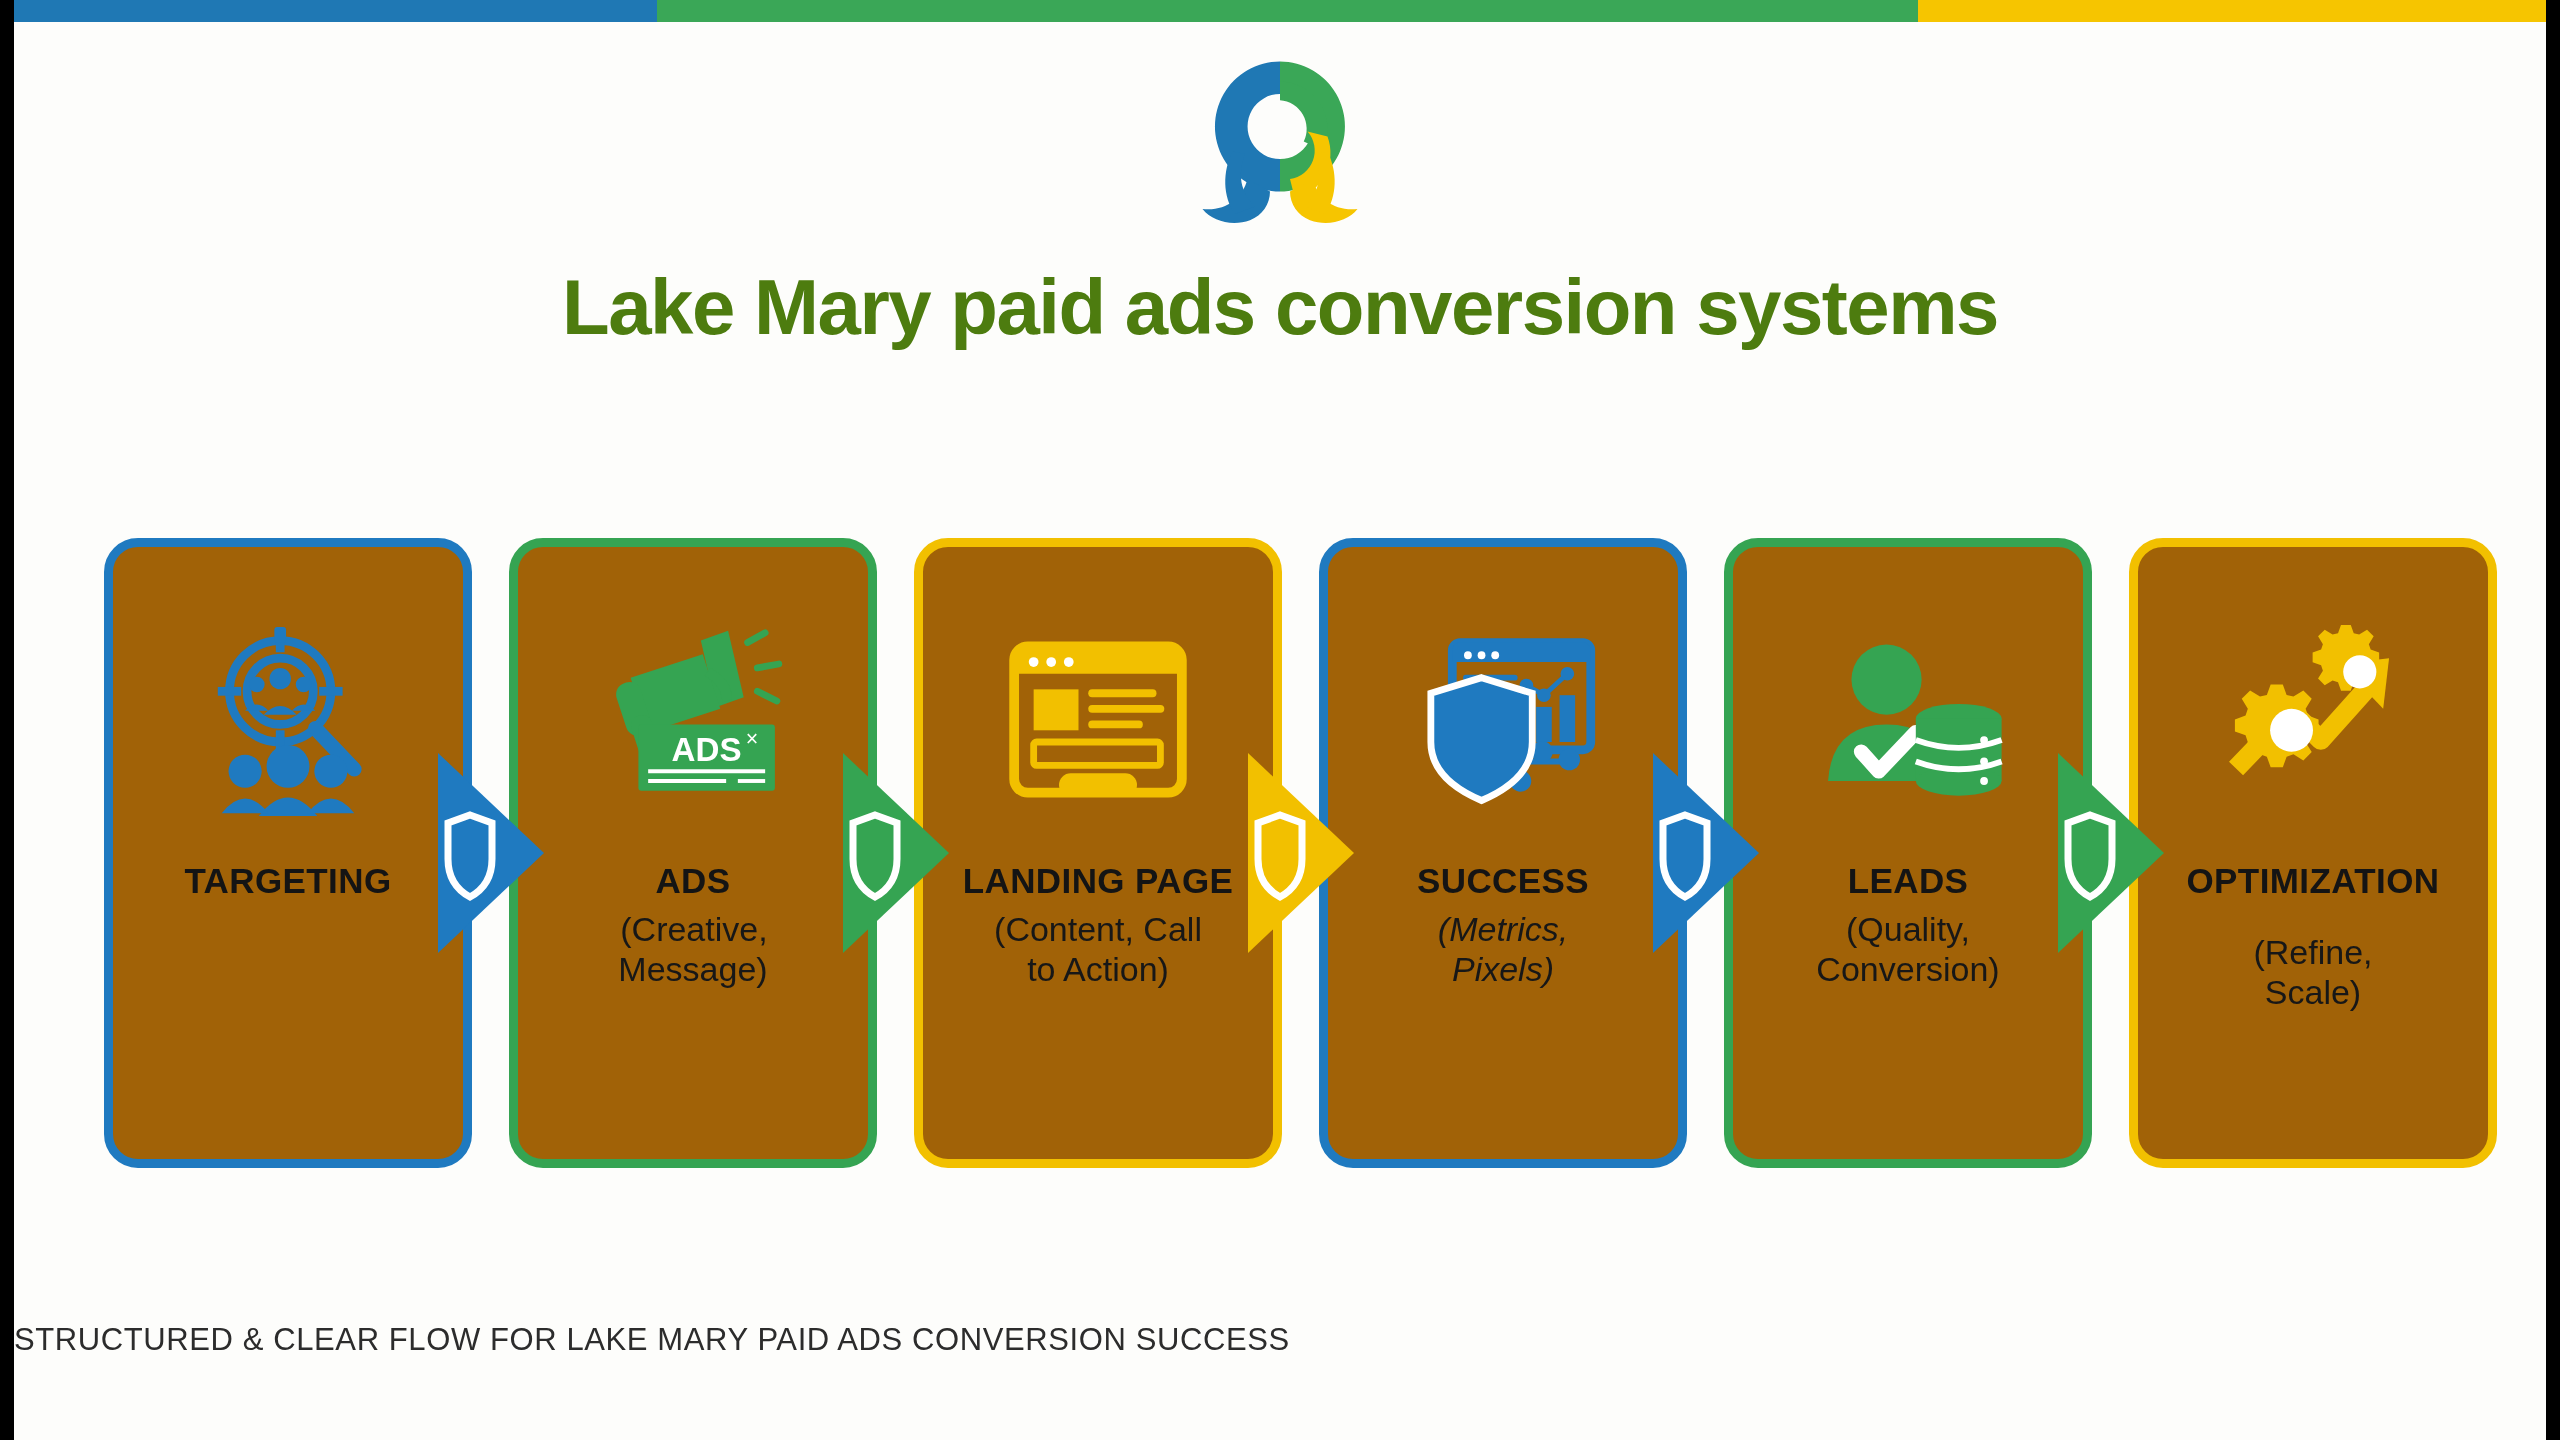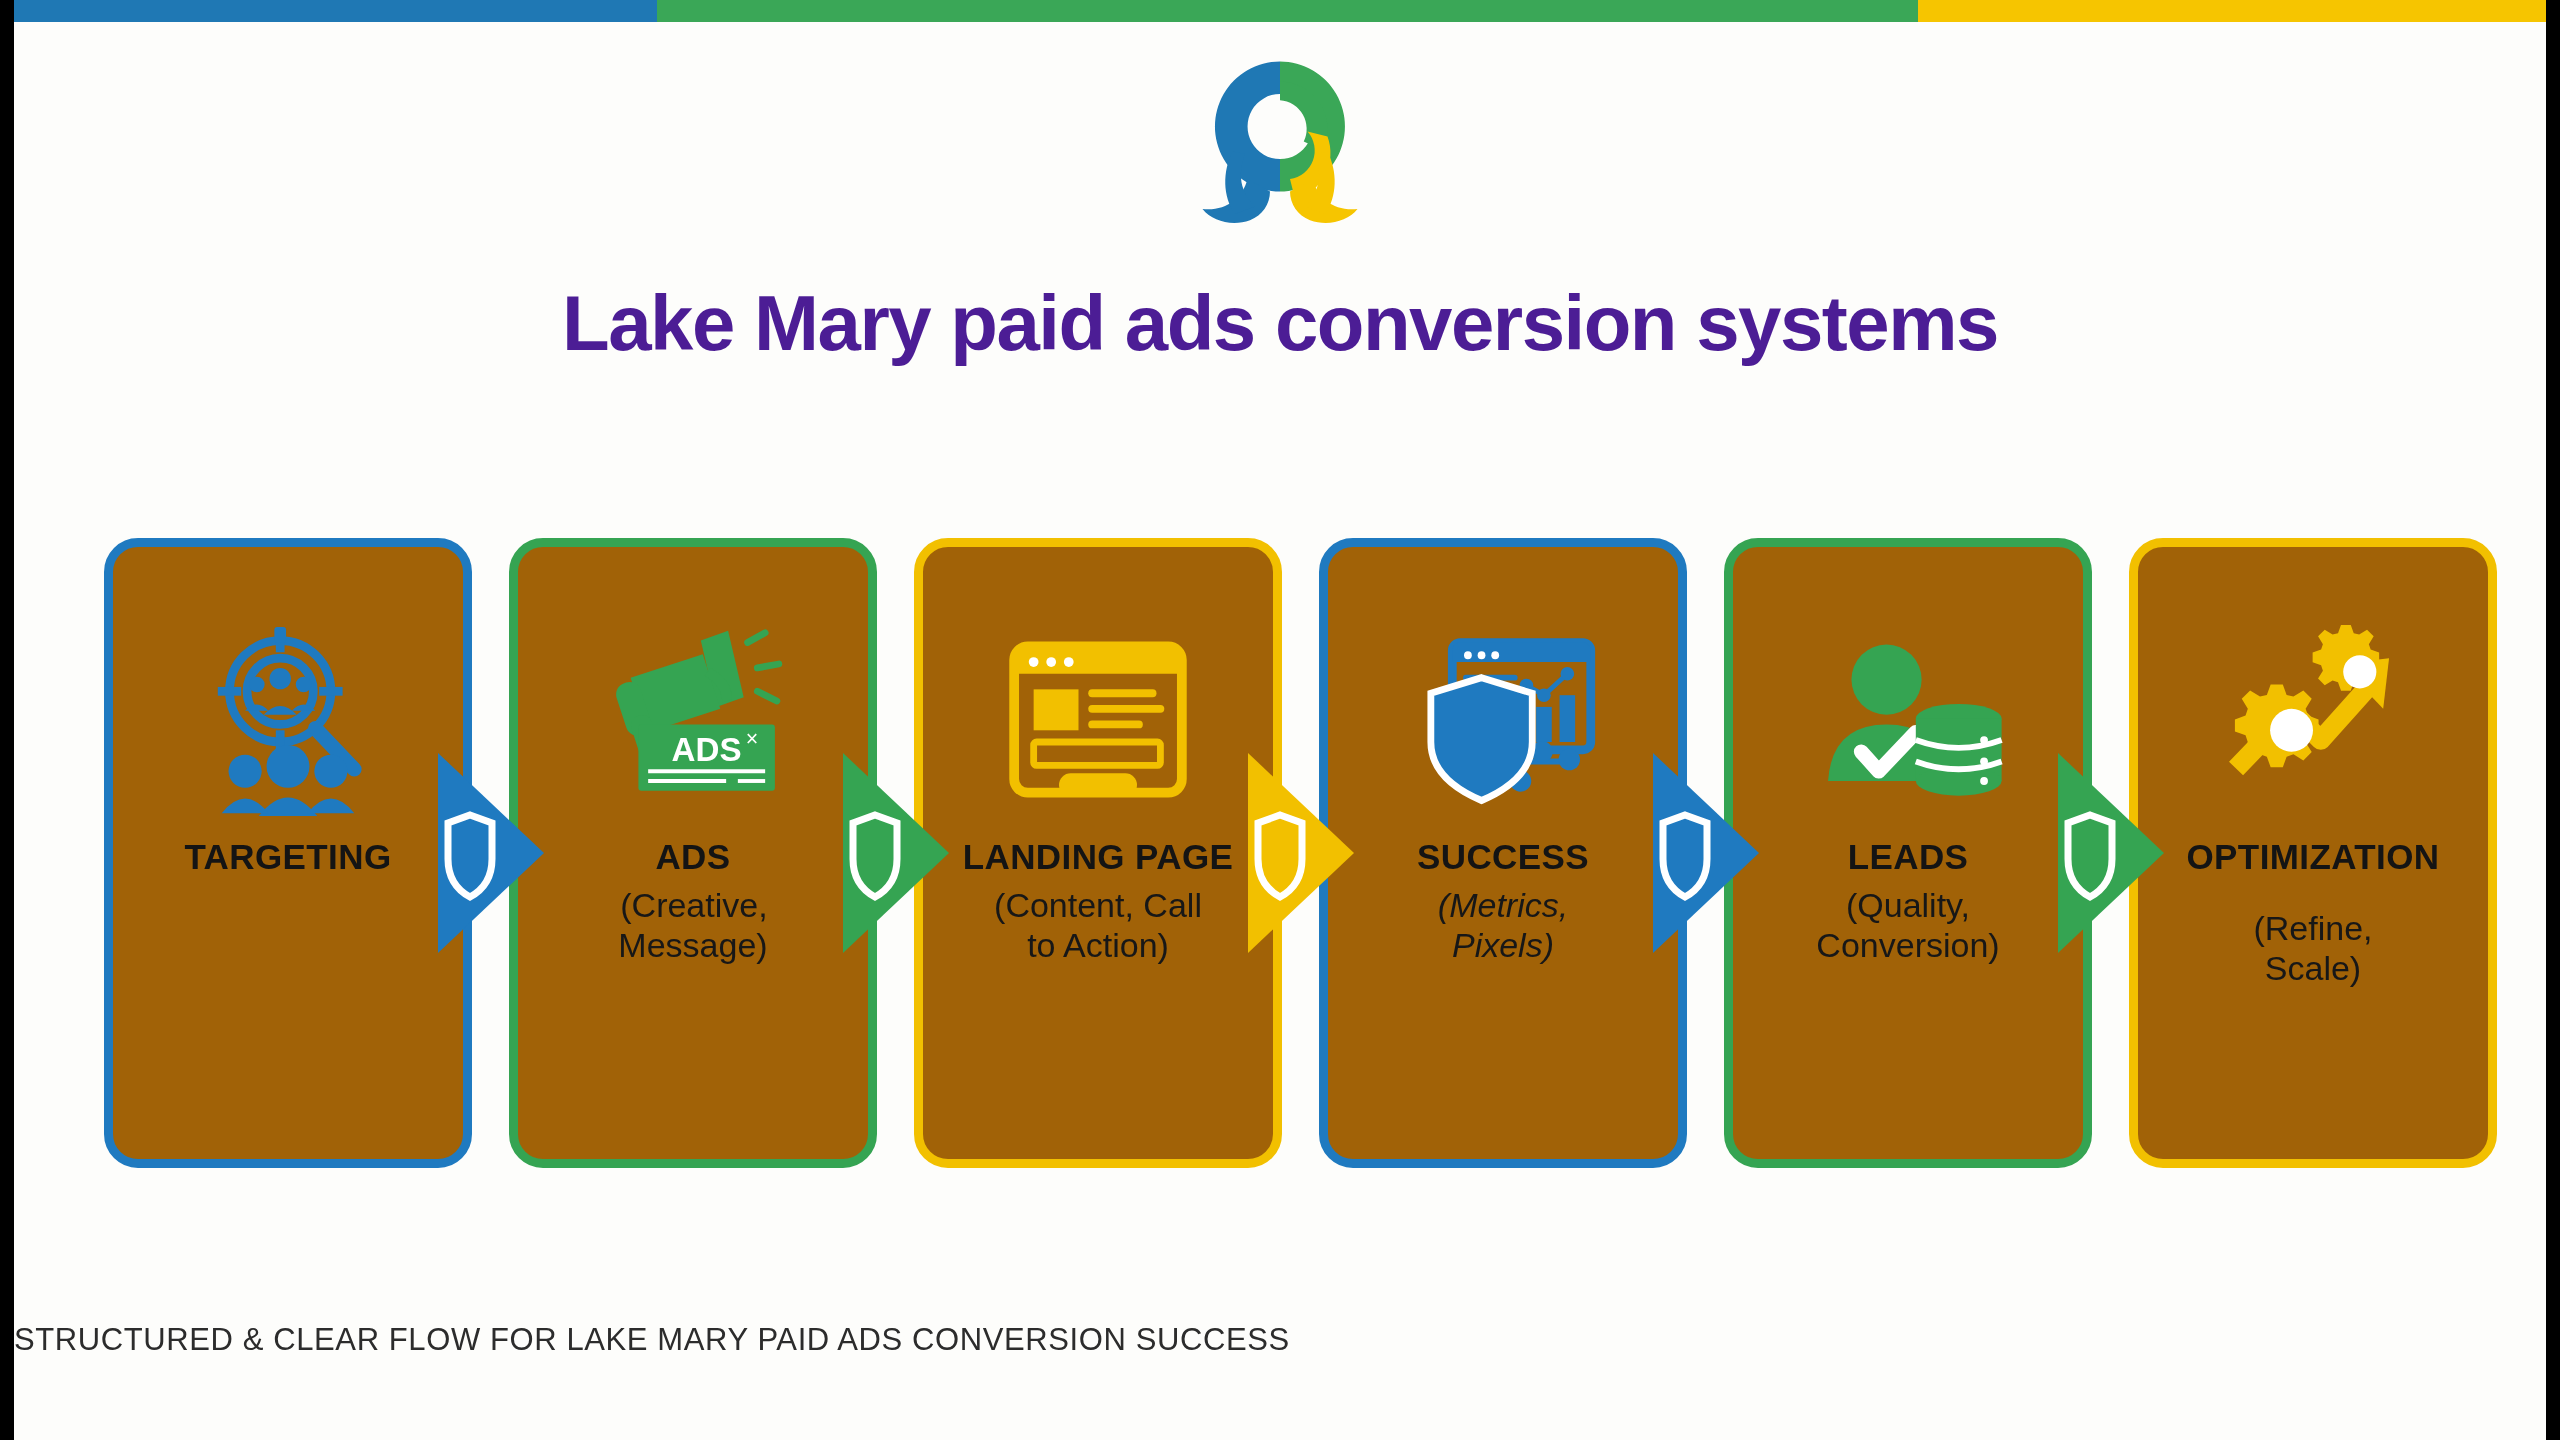--- a/index.html
+++ b/index.html
@@ -24,26 +24,26 @@
   }
   #topbar .seg { height:100%; }
   
   #logo-wrap {
     position:absolute; top:44px; left:50%;
     transform:translateX(-50%);
     width:250px; height:185px;
   }
   
   #title {
-    position:absolute; top:278px; left:0; right:0;
+    position:absolute; top:262px; left:0; right:0;
     text-align:center;
     font-size:78px;
     font-weight:bold;
     letter-spacing:-1.5px;
-    color:#4c1d95;
+    color:#4d7c0f;
     font-family:"Liberation Sans", sans-serif;
   }
   
   #flow {
     position:absolute;
     top:538px; left:90px;
     width:2380px; height:630px;
   }
   .card {
     position:absolute;
@@ -57,21 +57,21 @@
     align-items:center;
     z-index:2;
   }
   .card-icon {
     margin-top:78px;
     width:210px; height:195px;
     display:flex; align-items:center; justify-content:center;
   }
   .card-icon svg { width:100%; height:100%; }
   .card-title {
-    margin-top:18px;
+    margin-top:42px;
     font-size:35px;
     font-weight:bold;
     letter-spacing:0.4px;
     color:#141414;
     text-align:center;
     line-height:1.08;
   }
   .card-sub {
     margin-top:9px;
     font-size:34px;

